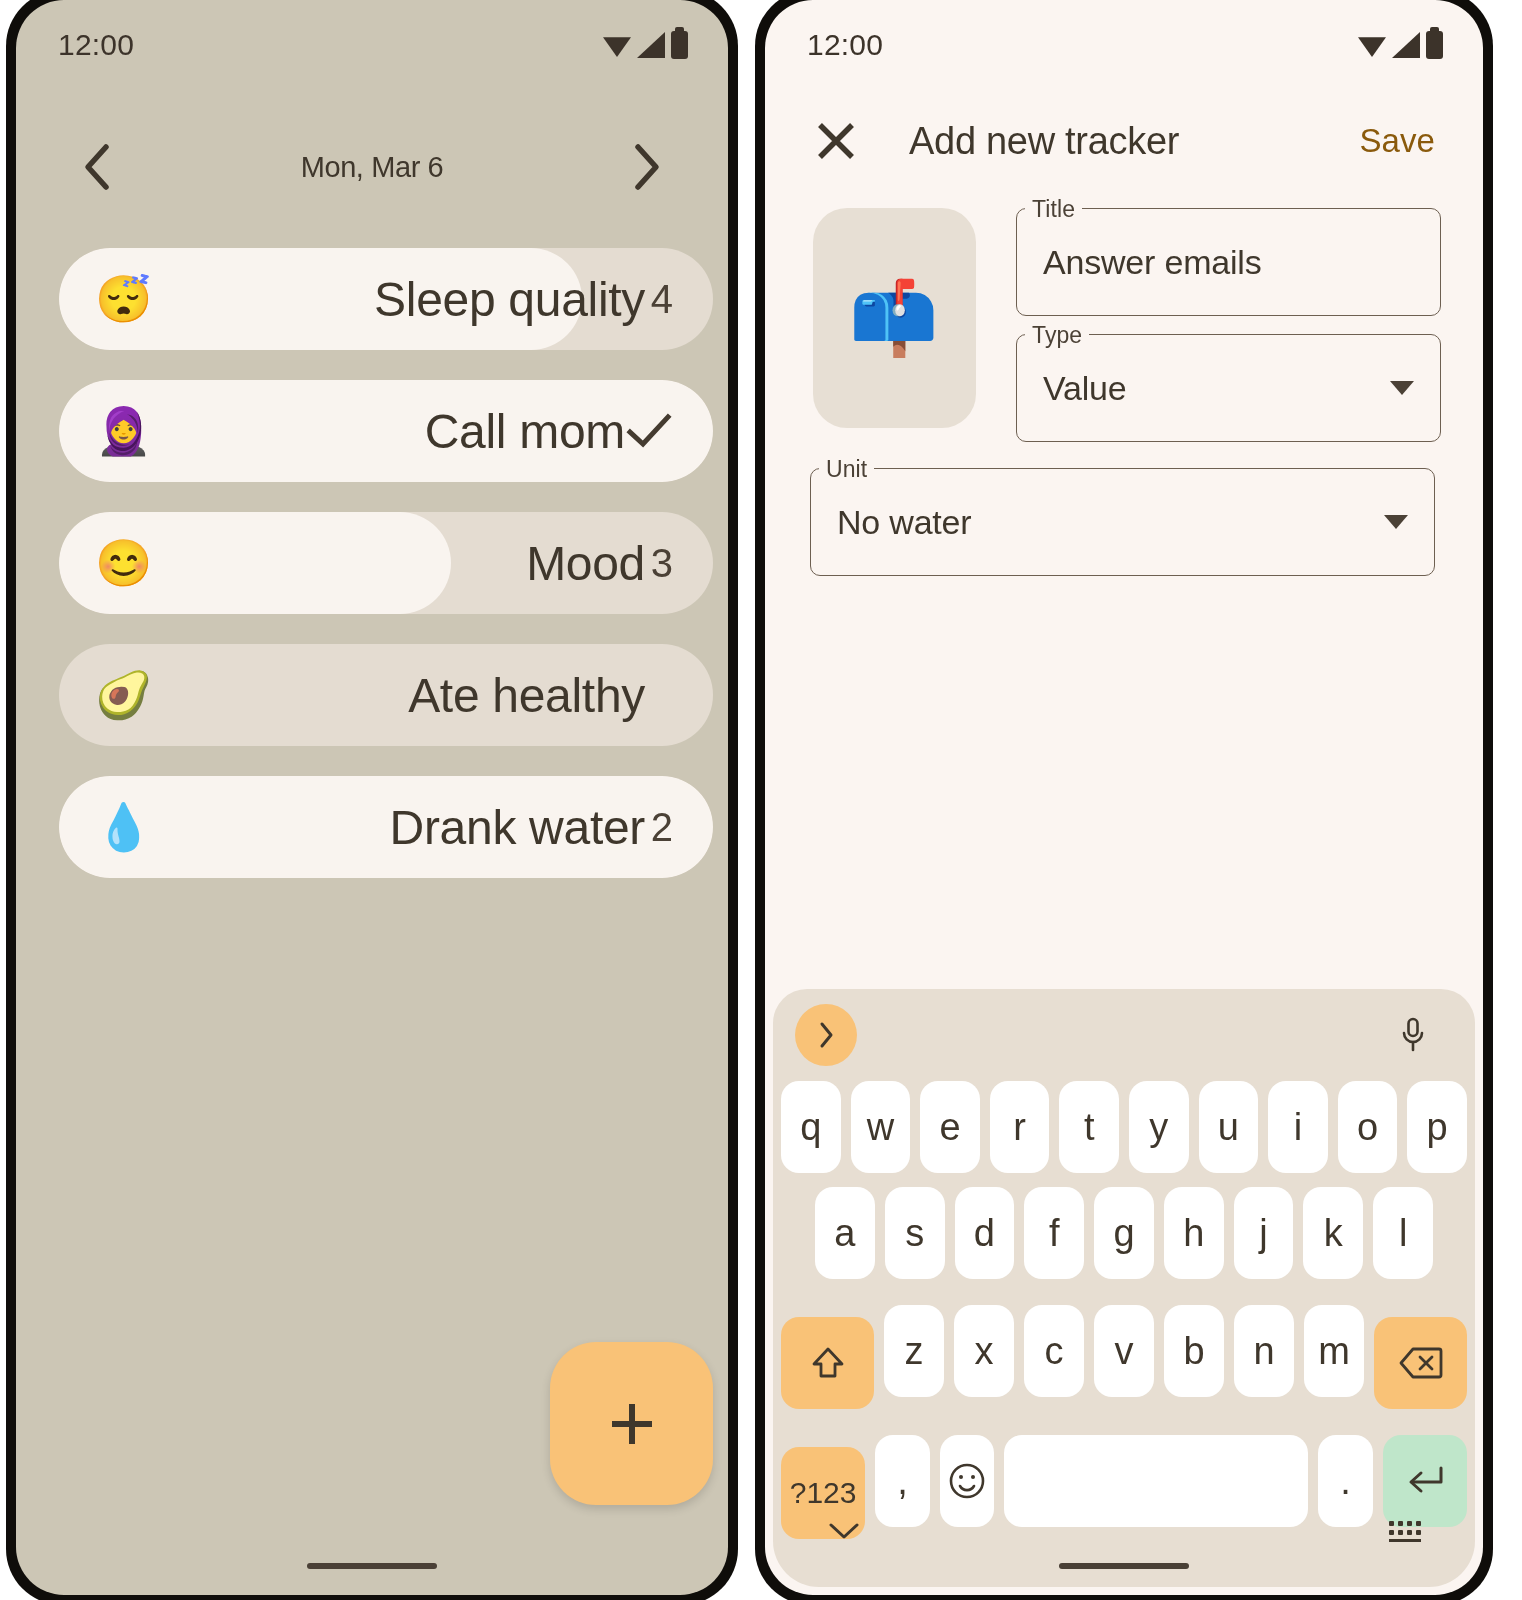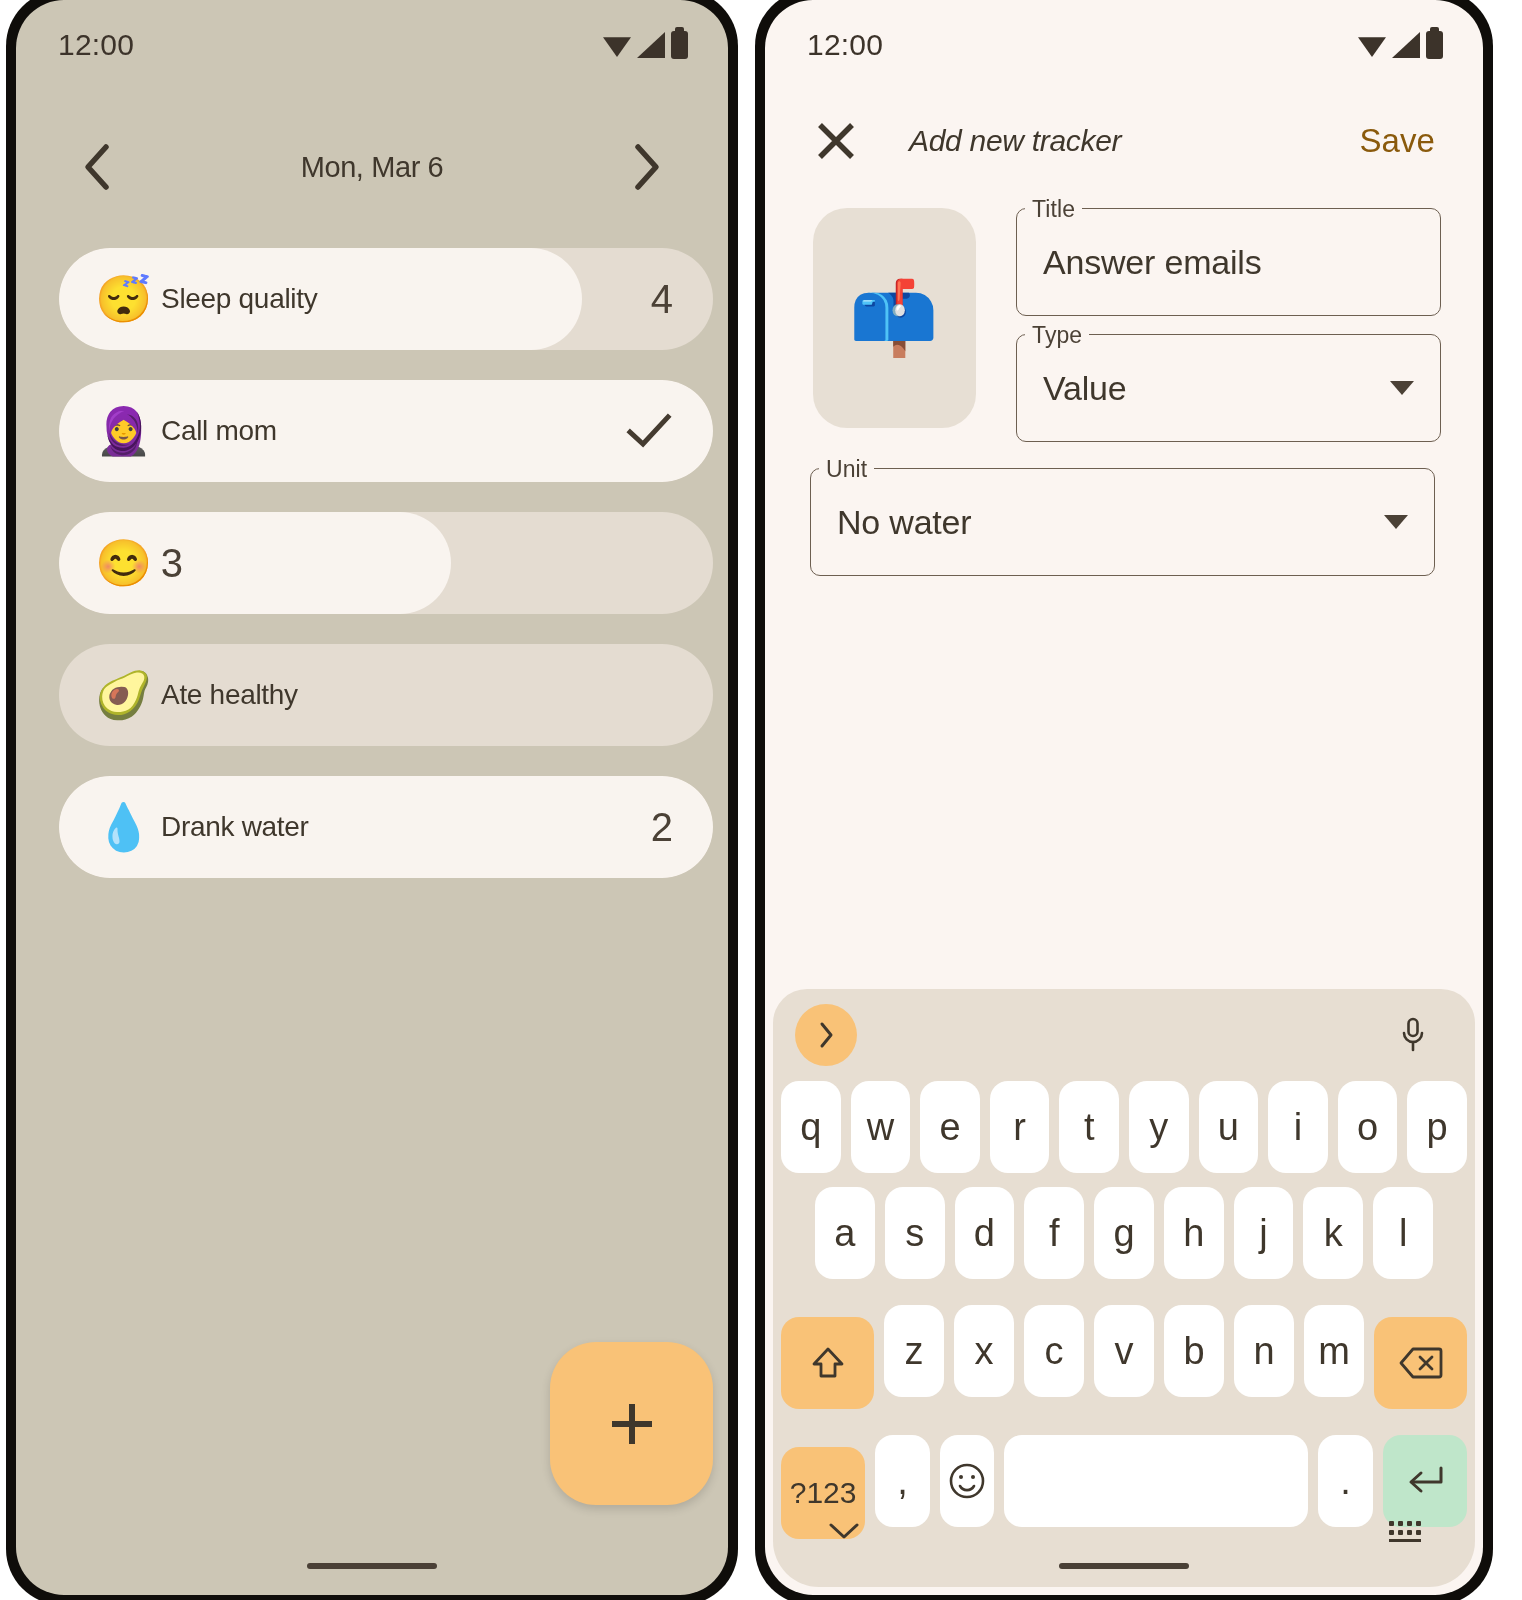--- a/index.html
+++ b/index.html
@@ -100,23 +100,23 @@
     position: absolute; inset: 0;
     display: flex; align-items: center;
     padding: 0 40px 0 34px;
   }
   .tracker-emoji {
     font-size: 46px; line-height: 1;
     width: 62px; flex: 0 0 62px;
     display: flex; align-items: center; justify-content: center;
   }
   .tracker-label {
-    font-size: 28px; color: #3f372c;
+    font-size: 48px; color: #3f372c;
     letter-spacing: -.3px; margin-left: 6px;
-    flex: 1 1 auto; white-space: nowrap;
+    flex: 1 1 auto; white-space: nowrap; text-align: right;
   }
   .tracker-value {
     font-size: 40px; color: #4b4136; min-width: 28px;
     text-align: right;
   }
   .tracker-check { display: flex; align-items: center; }
 
   
   .fab {
     position: absolute; left: 534px; top: 1342px;
@@ -142,22 +142,22 @@
     height: 82px;
     display: flex; align-items: center;
     padding: 0 48px 0 45px;
   }
   .close-btn {
     width: 52px; height: 52px;
     display: flex; align-items: center; justify-content: center;
     cursor: pointer;
   }
   .app-title {
-    font-size: 30px; color: #3f372c; letter-spacing: -.3px;
-    margin-left: 47px; flex: 1 1 auto; font-style: italic;
+    font-size: 38px; color: #3f372c; letter-spacing: -.3px;
+    margin-left: 47px; flex: 1 1 auto;
   }
   .save-btn {
     font-size: 33px; color: #8a5a0c; letter-spacing: .1px;
     cursor: pointer;
   }
 
   
   .form-top {
     position: absolute; left: 48px; top: 208px;
     display: flex; align-items: flex-start; gap: 40px;
@@ -317,20 +317,21 @@
                 <path d="M5 21 L18 33 L43 6" fill="none" stroke="#453b30" stroke-width="5" stroke-linecap="square" stroke-linejoin="miter"></path>
               </svg>
             </div>
           </div>
         </div>
 
         <div class="tracker-row">
           <div class="tracker-fill" style="width:60%"></div>
           <div class="tracker-content">
             <div class="tracker-emoji">😊</div>
+            <div class="tracker-label">Mood</div>
             <div class="tracker-value">3</div>
           </div>
         </div>
 
         <div class="tracker-row">
           <div class="tracker-fill" style="width:0%"></div>
           <div class="tracker-content">
             <div class="tracker-emoji">🥑</div>
             <div class="tracker-label">Ate healthy</div>
             <div class="tracker-value"></div>

